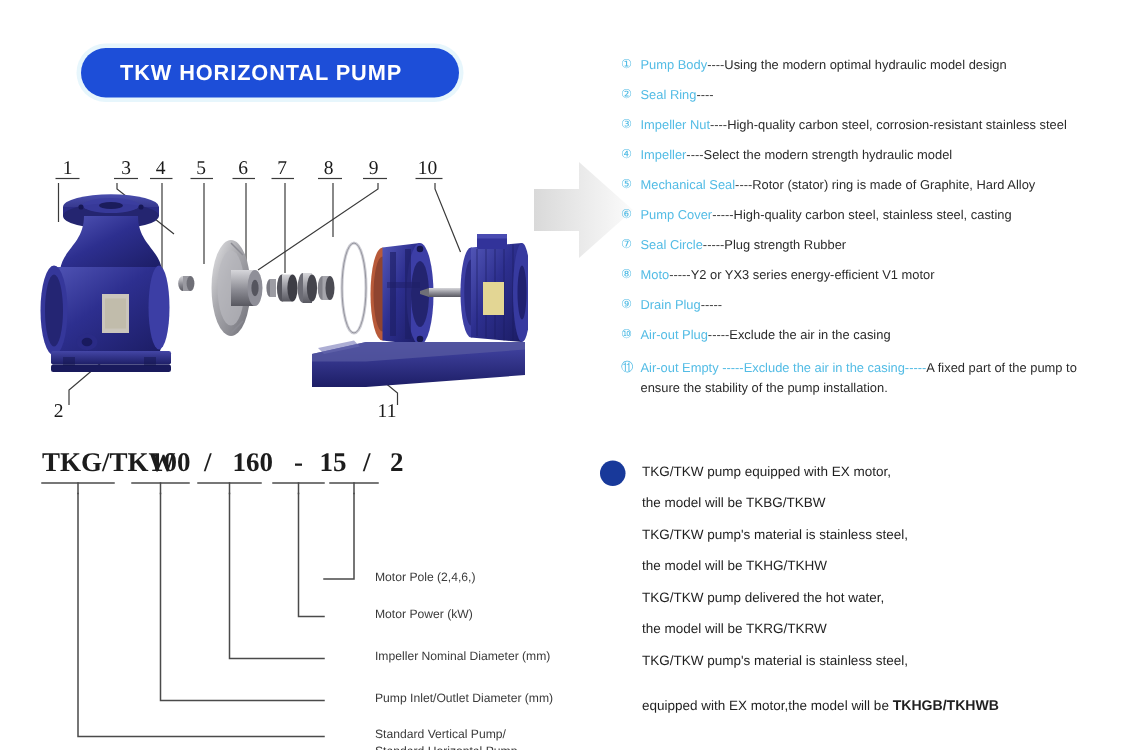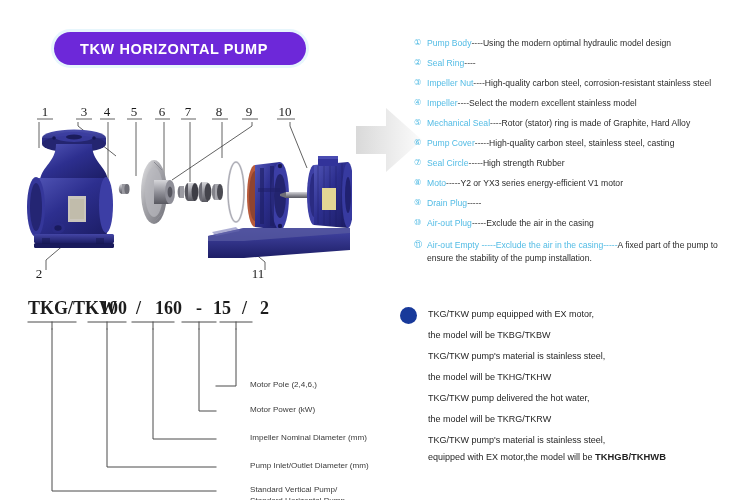--- a/index.html
+++ b/index.html
@@ -10,21 +10,21 @@
     font-family:"Liberation Sans", sans-serif;
     position:relative;
     overflow:hidden;
     color:#222;
   }
   .page{position:absolute;inset:0;width:756px;height:500px;}
 
   
   #title-banner{
     position:absolute;left:54px;top:32px;width:252px;height:33px;
-    background:#6d28d9;border-radius:17px;
+    background:#1d4ed8;border-radius:17px;
     display:flex;align-items:center;
     box-shadow:0 0 0 3px rgba(23,163,224,0.10);
   }
   #title-banner .t{
     color:#ffffff;font-size:14.5px;font-weight:bold;letter-spacing:.6px;
     padding-left:26px;font-family:"Liberation Sans", sans-serif;
   }
 
   
   #diagram{position:absolute;left:12px;top:100px;width:340px;height:190px;}
@@ -312,42 +312,42 @@
       <span class="pnum">③</span>
       <span class="pname">Impeller Nut</span>
       <span class="pdash"> ----</span>
       <span class="pdesc">High-quality carbon steel, corrosion-resistant stainless steel</span>
     </div>
 
     <div class="part-row">
       <span class="pnum">④</span>
       <span class="pname">Impeller</span>
       <span class="pdash"> ----</span>
-      <span class="pdesc">Select the modern excellent stainless model</span>
+      <span class="pdesc">Select the modern strength hydraulic model</span>
     </div>
 
     <div class="part-row">
       <span class="pnum">⑤</span>
       <span class="pname">Mechanical Seal</span>
       <span class="pdash"> ----</span>
       <span class="pdesc">Rotor (stator) ring is made of Graphite, Hard Alloy</span>
     </div>
 
     <div class="part-row">
       <span class="pnum">⑥</span>
       <span class="pname">Pump Cover</span>
       <span class="pdash"> -----</span>
       <span class="pdesc">High-quality carbon steel, stainless steel, casting</span>
     </div>
 
     <div class="part-row">
       <span class="pnum">⑦</span>
       <span class="pname">Seal Circle</span>
       <span class="pdash"> -----</span>
-      <span class="pdesc">High strength Rubber</span>
+      <span class="pdesc">Plug strength Rubber</span>
     </div>
 
     <div class="part-row">
       <span class="pnum">⑧</span>
       <span class="pname">Moto</span>
       <span class="pdash"> -----</span>
       <span class="pdesc">Y2 or YX3 series energy-efficient V1 motor</span>
     </div>
 
     <div class="part-row">
@@ -424,16 +424,16 @@
     <div id="notes-dot"></div>
 
     <div class="note-line">TKG/TKW pump equipped with EX motor,</div>
     <div class="note-line">the model will be TKBG/TKBW</div>
     <div class="note-line">TKG/TKW pump's material is stainless steel,</div>
     <div class="note-line">the model will be TKHG/TKHW</div>
     <div class="note-line">TKG/TKW pump delivered the hot water,</div>
     <div class="note-line">the model will be TKRG/TKRW</div>
 
     <div class="note-line tight" style="margin-top:4px">TKG/TKW pump's material is stainless steel,</div>
-    <div class="note-line tight" style="margin-top:3px"><span>equipped with EX motor,the model will be </span><span class="bold-model">TKHGB/TKHWB</span></div>
+    <div class="note-line tight" style="margin-top:16px"><span>equipped with EX motor,the model will be </span><span class="bold-model">TKHGB/TKHWB</span></div>
   </div>
 
 </div>
 
 </body></html>

